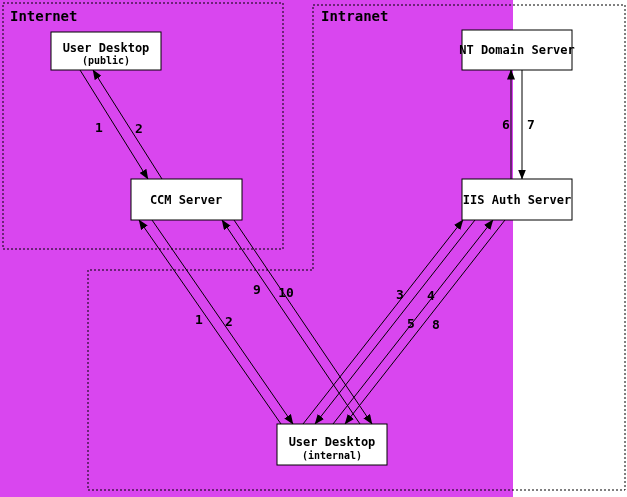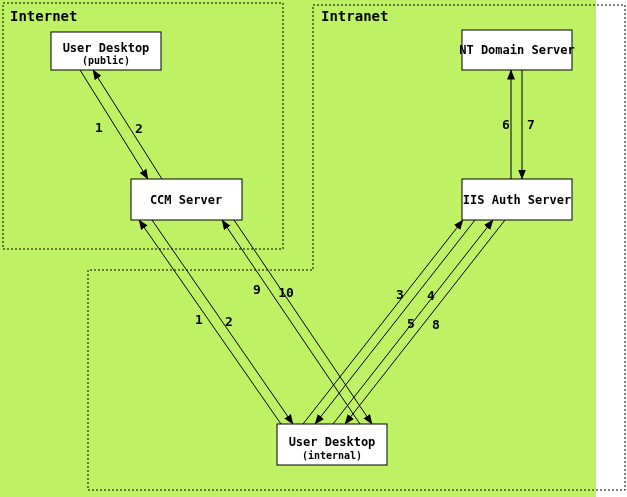--- a/index.html
+++ b/index.html
@@ -1,16 +1,16 @@
 <!DOCTYPE html>
 <html><head>
 <meta charset="utf-8">
 <style>
   html, body { margin: 0; padding: 0; background: #ffffff; }
-  .diagram-wrap { width: 596px; height: 497px; position: relative; background: #bef264; }
+  .diagram-wrap { width: 513px; height: 497px; position: relative; background: #d946ef; }
   svg { display: block; }
   text {
     font-family: "DejaVu Sans Mono", "Liberation Mono", monospace;
     font-weight: bold;
     fill: #000000;
   }
   .region-label { font-size: 14px; }
   .node-title   { font-size: 12px; text-anchor: middle; }
   .node-sub     { font-size: 10px; text-anchor: middle; }
   .flow-num     { font-size: 13px; text-anchor: middle; }

